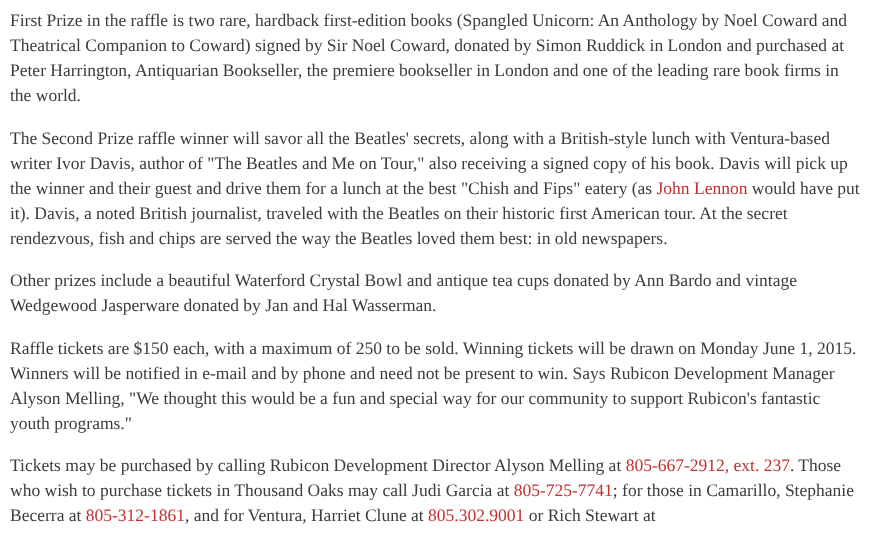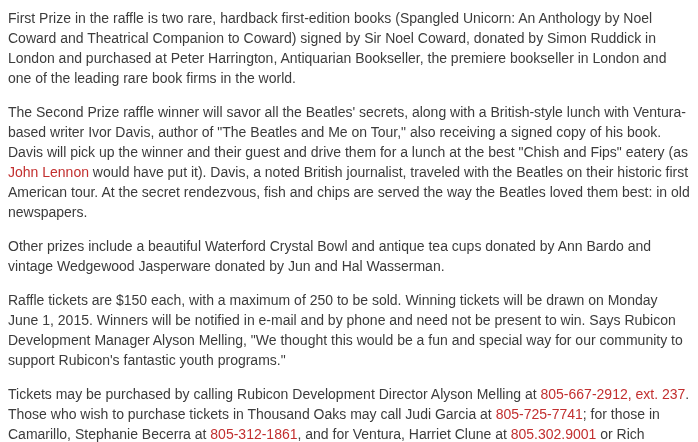--- a/index.html
+++ b/index.html
@@ -18,30 +18,31 @@
     background: var(--bg);
     font-family: "Liberation Sans", sans-serif;
     font-size: 14px;
     line-height: 20px;
     color: var(--text);
     padding: 8px 8px 0 8px;
     overflow: hidden;
   }
   .article p {
     margin: 0 0 14px 0;
+    font-family: Liberation Serif, serif;
   }
   .link {
     color: var(--link);
     text-decoration: none;
     cursor: pointer;
     text-align: center;
   }
 </style>
 </head>
 <body>
 
 <div class="article">
     <p><span>First Prize in the raffle is two rare, hardback first-edition books (Spangled Unicorn: An Anthology by Noel Coward and Theatrical Companion to Coward) signed by Sir Noel Coward, donated by Simon Ruddick in London and purchased at Peter Harrington, Antiquarian Bookseller, the premiere bookseller in London and one of the leading rare book firms in the world.</span></p>
     <p><span>The Second Prize raffle winner will savor all the Beatles' secrets, along with a British-style lunch with Ventura-based writer Ivor Davis, author of "The Beatles and Me on Tour," also receiving a signed copy of his book. Davis will pick up the winner and their guest and drive them for a lunch at the best "Chish and Fips" eatery (as </span><a class="link" href="#">John Lennon</a><span> would have put it). Davis, a noted British journalist, traveled with the Beatles on their historic first American tour. At the secret rendezvous, fish and chips are served the way the Beatles loved them best: in old newspapers.</span></p>
-    <p><span>Other prizes include a beautiful Waterford Crystal Bowl and antique tea cups donated by Ann Bardo and vintage Wedgewood Jasperware donated by Jun and Hal Wasserman.</span></p>
+    <p><span>Other prizes include a beautiful Waterford Crystal Bowl and antique tea cups donated by Ann Bardo and vintage Wedgewood Jasperware donated by Jan and Hal Wasserman.</span></p>
     <p><span>Raffle tickets are $150 each, with a maximum of 250 to be sold. Winning tickets will be drawn on Monday June 1, 2015. Winners will be notified in e-mail and by phone and need not be present to win. Says Rubicon Development Manager Alyson Melling, "We thought this would be a fun and special way for our community to support Rubicon's fantastic youth programs."</span></p>
     <p><span>Tickets may be purchased by calling Rubicon Development Director Alyson Melling at </span><a class="link" href="#">805-667-2912, ext. 237</a><span>. Those who wish to purchase tickets in Thousand Oaks may call Judi Garcia at </span><a class="link" href="#">805-725-7741</a><span>; for those in Camarillo, Stephanie Becerra at </span><a class="link" href="#">805-312-1861</a><span>, and for Ventura, Harriet Clune at </span><a class="link" href="#">805.302.9001</a><span> or Rich Stewart at </span></p>
   </div>
 
 </body></html>

